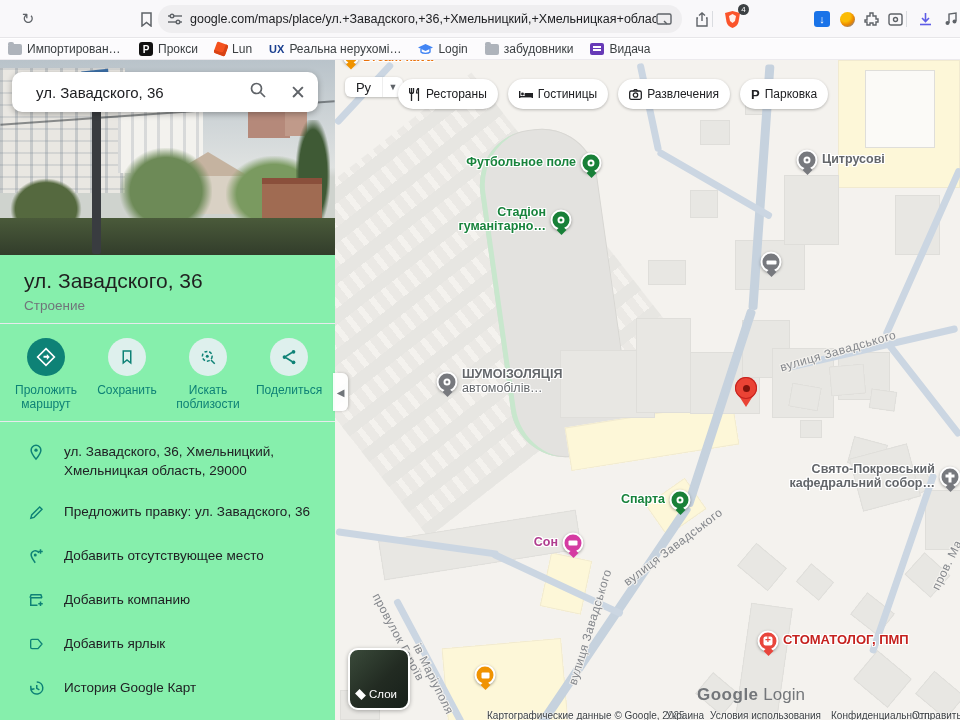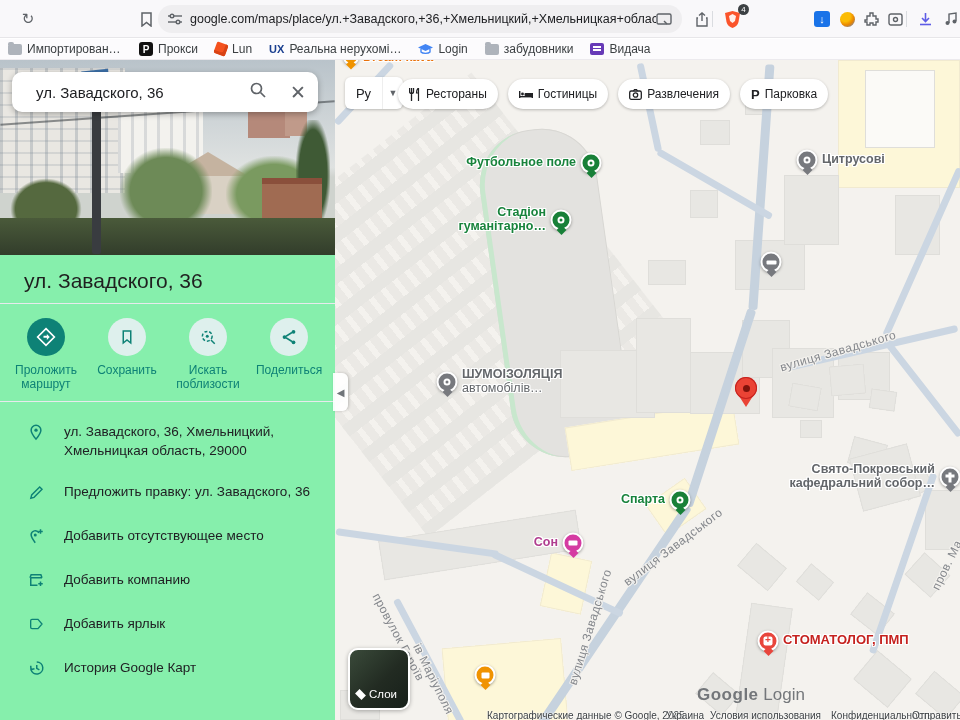--- a/index.html
+++ b/index.html
@@ -85,21 +85,21 @@
   .plabel.two { top:-15px; }
   .lgreen { color:#18833c; } .lgray { color:#63666a; } .lred { color:#c5221f; } .lorange { color:#e8710a; }
 
   .dest { position:absolute; z-index:4; }
   .dest .ball { position:absolute; left:-11px; top:-16px; width:22px; height:22px; background:#ea4335; border-radius:50%; box-shadow:inset 0 0 0 1px #c5221f; }
   .dest .ball::before { content:''; position:absolute; left:7.5px; top:7.5px; width:7px; height:7px; background:#7f120b; border-radius:50%; }
   .dest .tip { position:absolute; left:-7px; top:3px; width:0; height:0; border-left:7px solid transparent; border-right:7px solid transparent; border-top:11px solid #ea4335; }
 
   .chips { position:absolute; left:63px; top:19px; display:flex; gap:10px; z-index:6; }
   .chip { display:flex; align-items:center; gap:5px; background:#fff; border-radius:15px; height:30px; padding:0 11px; box-shadow:0 1px 3px rgba(0,0,0,.25); font-size:12px; color:#202124; white-space:nowrap; cursor:pointer; flex:none; }
-  .inputtools { position:absolute; left:10px; top:17px; width:58px; height:32px; background:#fff; border-radius:6px; box-shadow:0 1px 3px rgba(0,0,0,.25); display:flex; align-items:center; z-index:6; cursor:pointer; }
+  .inputtools { position:absolute; left:10px; top:17px; width:58px; height:20px; background:#fff; border-radius:6px; box-shadow:0 1px 3px rgba(0,0,0,.25); display:flex; align-items:center; z-index:6; cursor:pointer; }
   .inputtools .ru { flex:1; text-align:center; font-size:13px; color:#202124; border-right:1px solid #eee; height:100%; display:flex; align-items:center; justify-content:center; }
   .inputtools .caret { width:20px; text-align:center; color:#5f6368; font-size:9px; }
 
   .layers { position:absolute; left:13px; top:588px; width:62px; height:62px; border-radius:10px; border:2px solid #fff; box-shadow:0 1px 4px rgba(0,0,0,.3); background:linear-gradient(135deg,#3a4a3a 0%,#222b22 55%,#17201a 100%); z-index:5; cursor:pointer; overflow:hidden; }
   .layers .row { position:absolute; left:6px; bottom:8px; display:flex; align-items:center; gap:4px; color:#fff; font-size:11.5px; }
   .diamond { width:9px; height:9px; background:#fff; transform:rotate(45deg) scaleY(.7); }
 
   .watermark { position:absolute; left:362px; top:625px; z-index:5; font-size:17px; color:#5f6368; opacity:.85; }
   .watermark .g { font-weight:bold; letter-spacing:.5px; }
   .attrib { position:absolute; left:0; top:650px; width:625px; height:10px; z-index:6; font-size:10px; color:#3c4043; }
@@ -441,20 +441,21 @@
               <circle cx="6.5" cy="6.5" r="5" fill="none" stroke="#5f6368" stroke-width="1.7"></circle>
               <line x1="10.5" y1="10.5" x2="15" y2="15" stroke="#5f6368" stroke-width="1.7"></line>
             </svg>
         </span>
         <span class="sb-ic" style="font-size:19px">✕</span>
       </div>
     </div>
 
     <div class="place-head">
       <div class="title">ул. Завадского, 36</div>
+      <div class="subtitle">Строение</div>
     </div>
     <div class="divider"></div>
 
     <div class="actions">
       <div class="action">
         <div class="a-circle filled">
             <svg class="ic" width="20" height="20" viewBox="0 0 24 24">
               <path d="M12 2L22 12 12 22 2 12z" fill="none" stroke="#fff" stroke-width="2"></path>
               <path d="M9 13v-2.5h4V8.5l3.5 3.5L13 15.5V13z" fill="#fff"></path>
             </svg>

